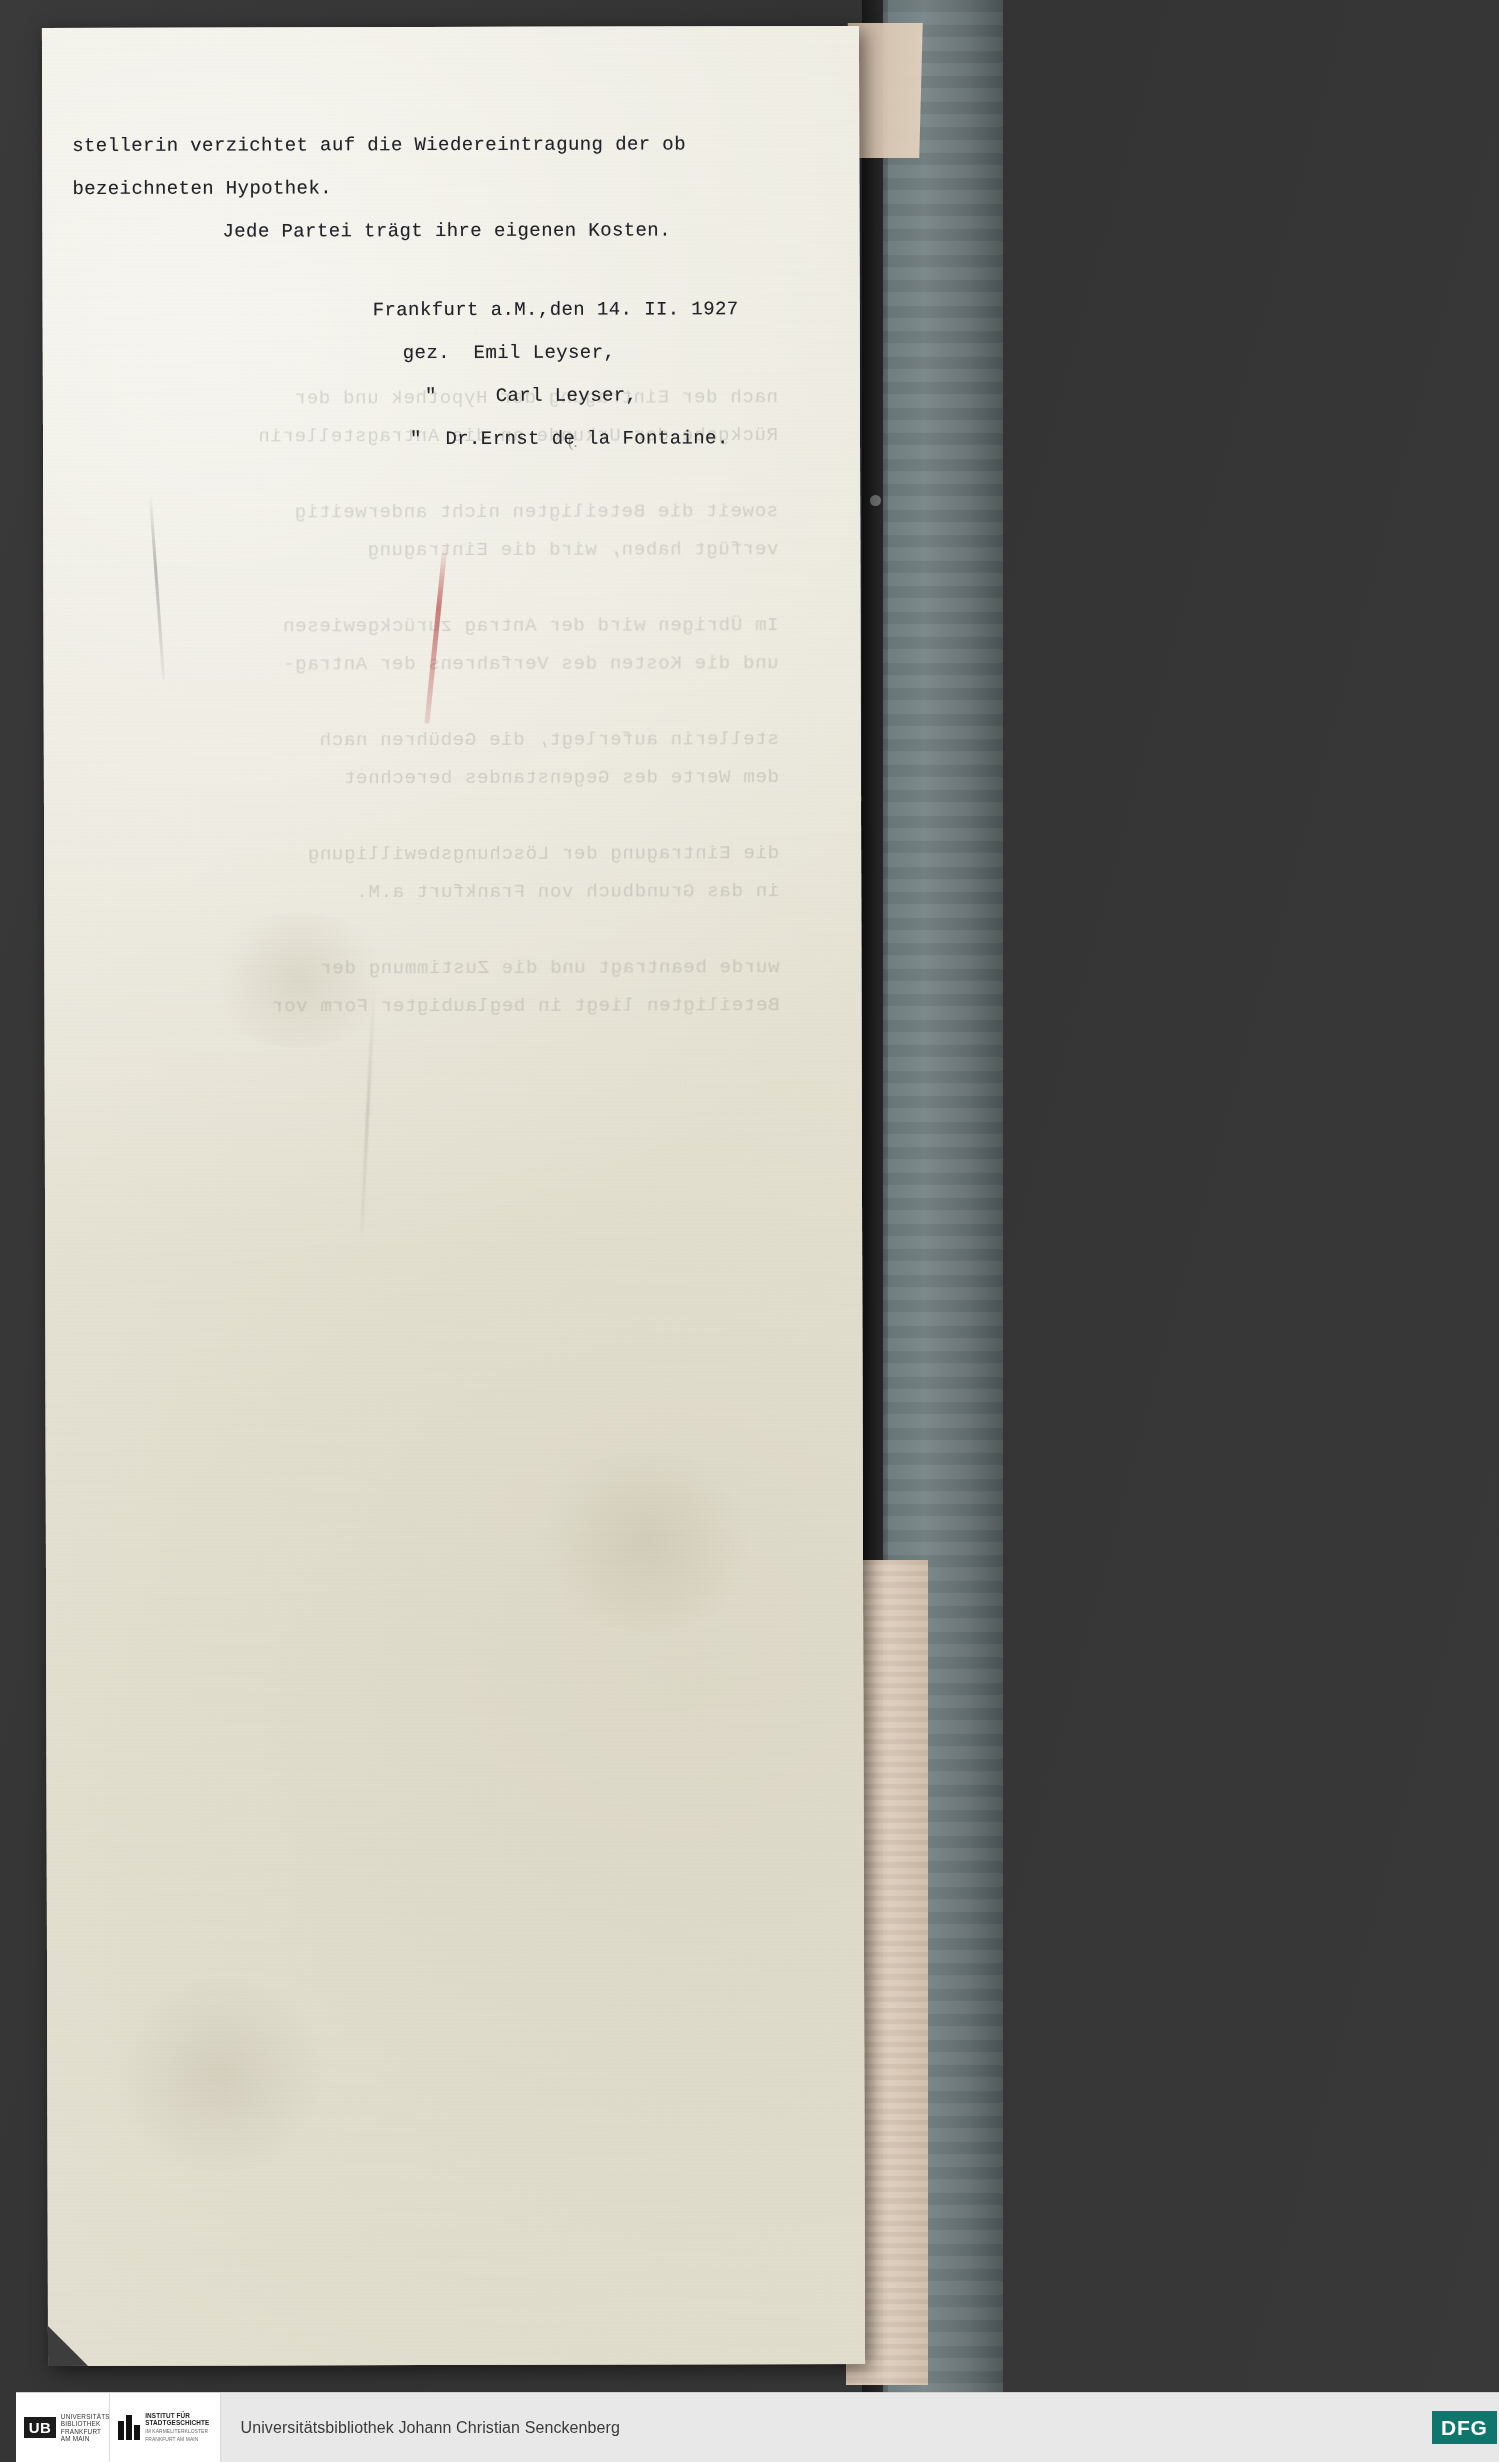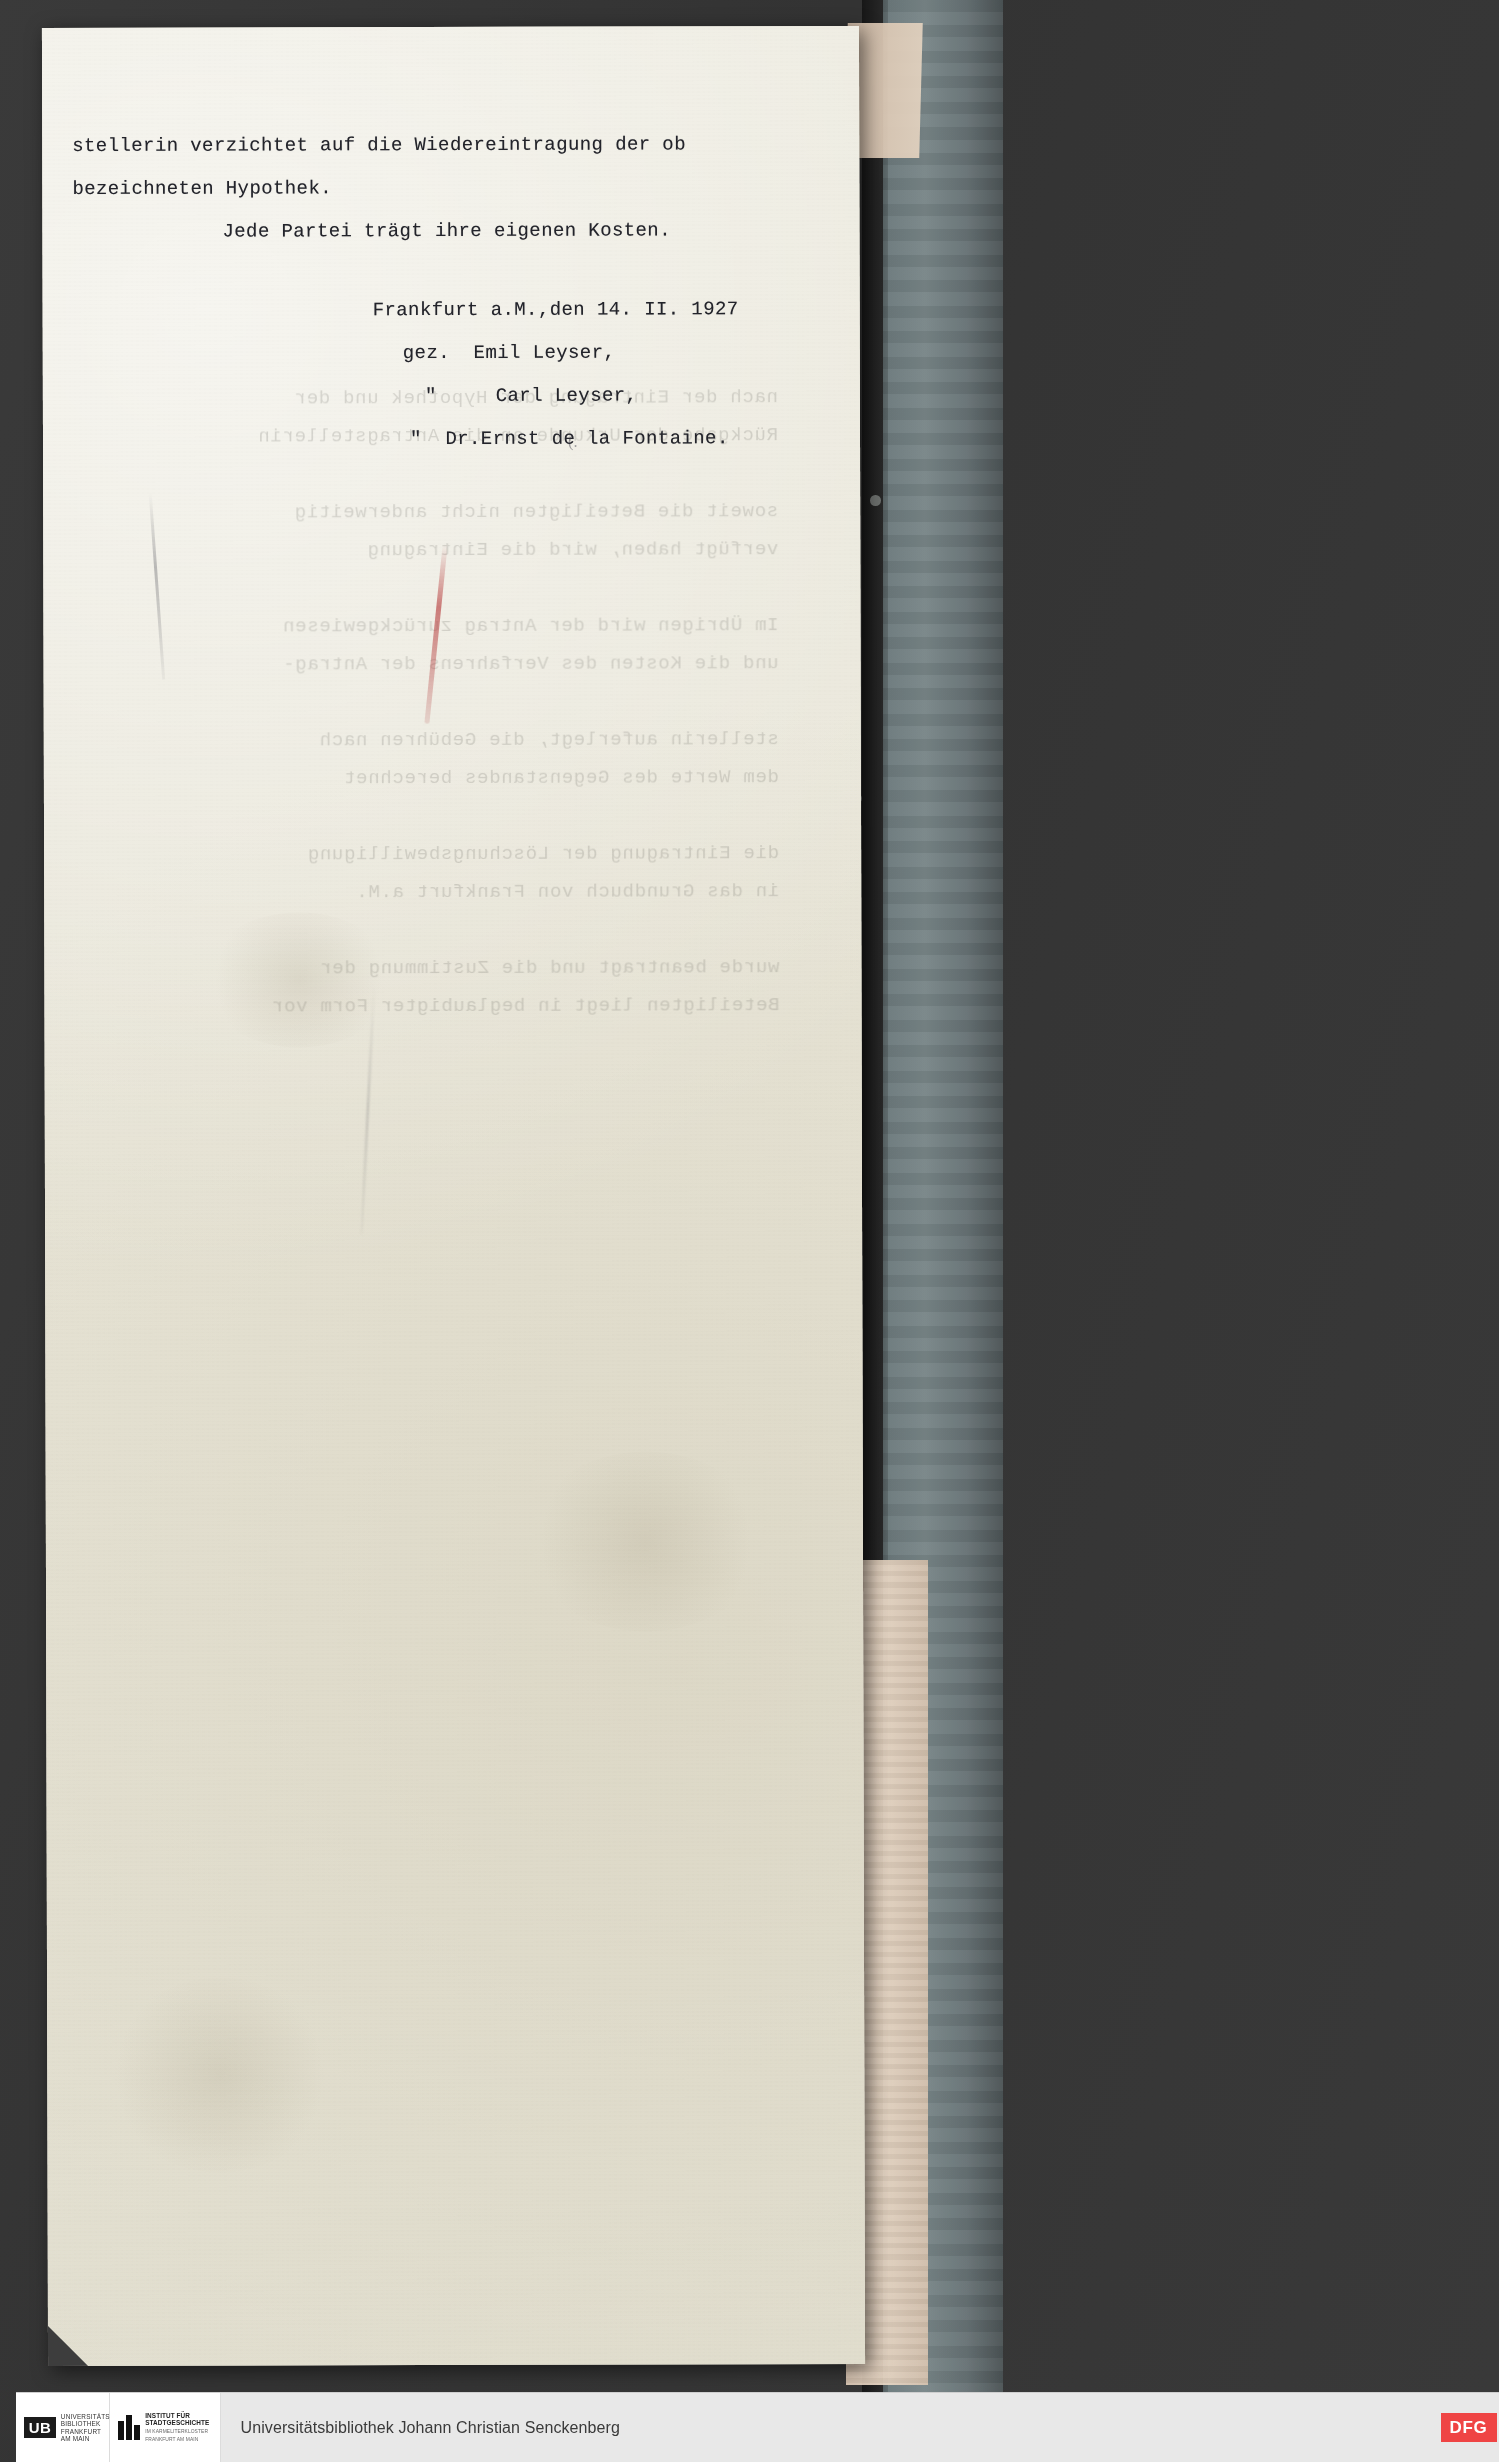--- a/index.html
+++ b/index.html
@@ -289,24 +289,24 @@
   }
   .footer-caption {
     font-size: 16px;
     color: #3a3a3a;
     padding-left: 19.5px;
     letter-spacing: 0.1px;
   }
   .footer-right {
     margin-left: auto;
     margin-right: 19.5px;
-    background: #ef4444;
+    background: #0f766e;
     color: #ffffff;
     font-weight: bold;
-    font-size: 17px;
+    font-size: 21px;
     letter-spacing: 0.7px;
     padding: 4.5px 9px;
   }
 </style>
 </head>
 <body>
 
 <div class="scan-bg"></div>
 
 <div class="binding-strip"></div>

